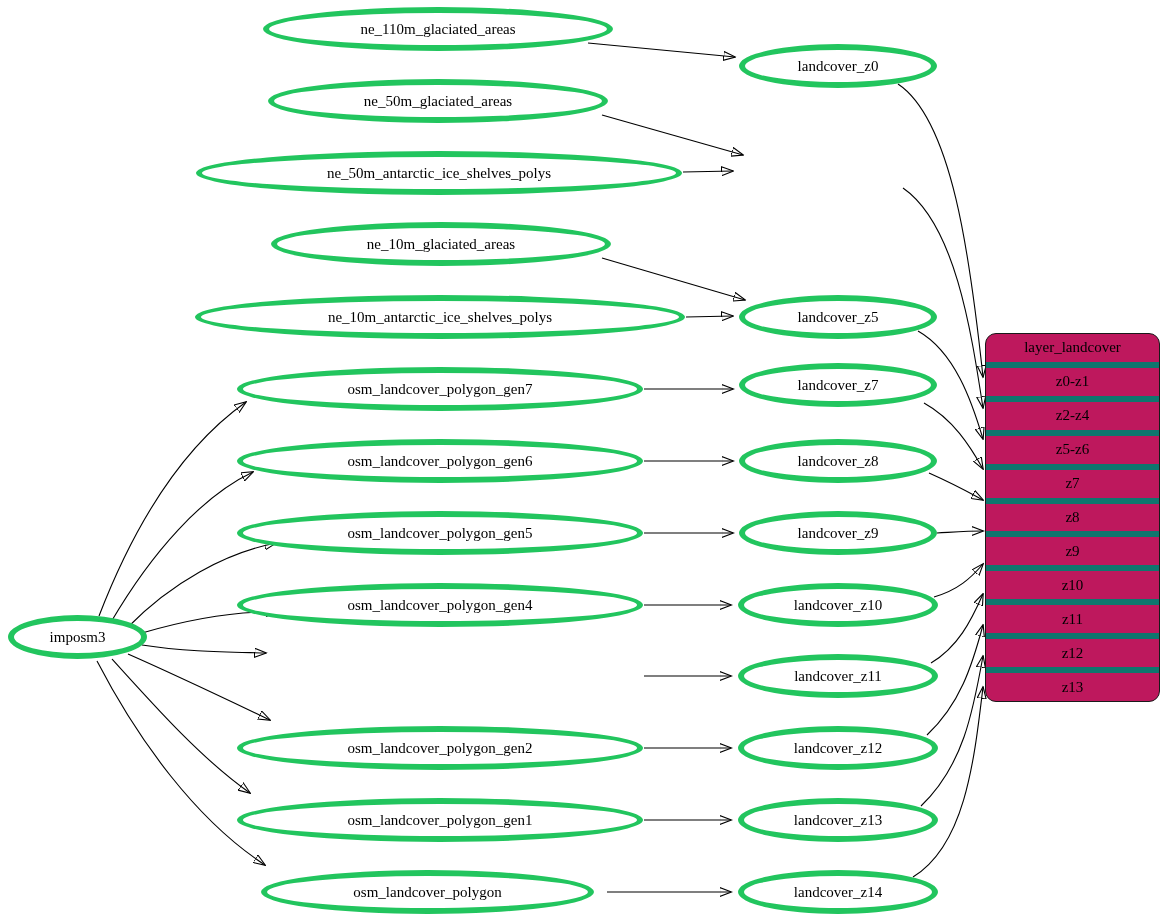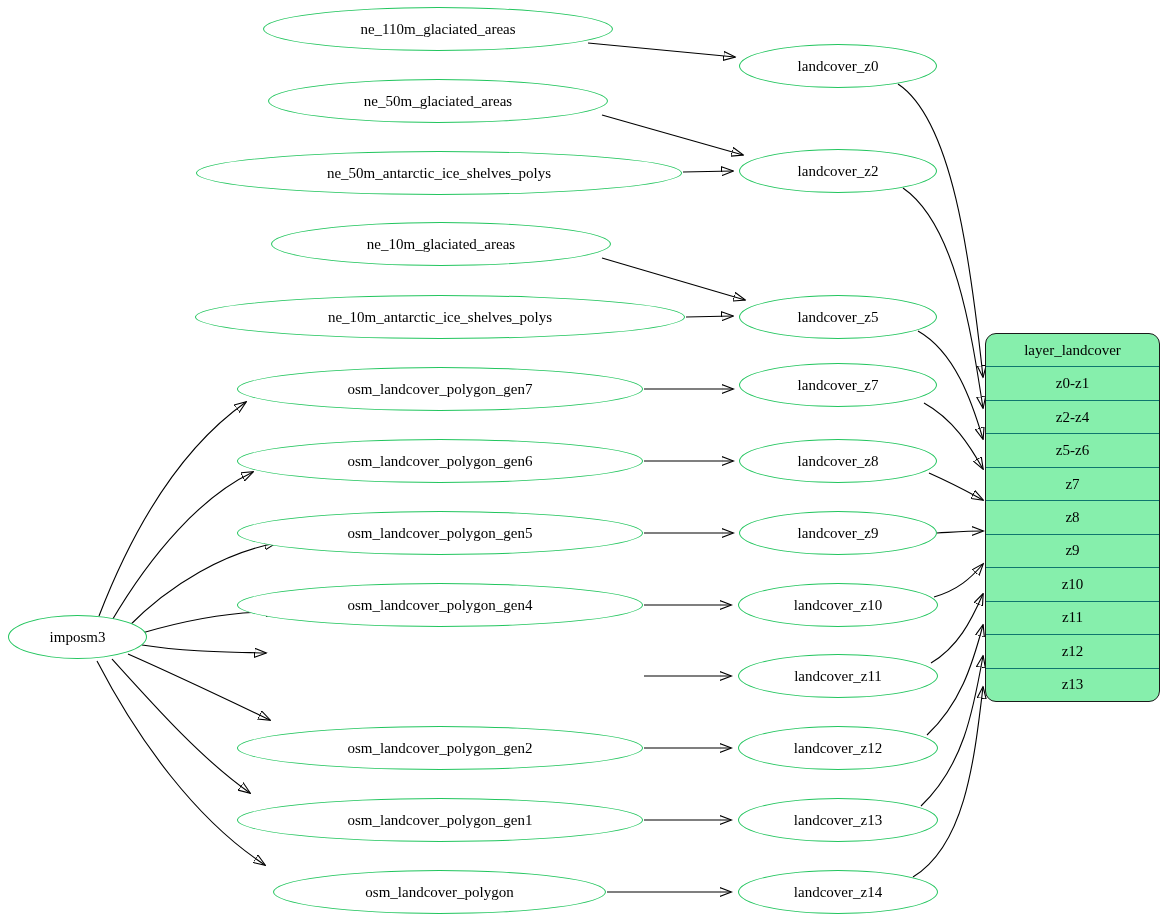--- a/index.html
+++ b/index.html
@@ -24,54 +24,54 @@
     height: 923px;
   }
   #edges path {
     fill: none;
     stroke: #000000;
     stroke-width: 1.1;
   }
   .node {
     position: absolute;
     height: 44px;
-    border: 1px solid #22c55e;
+    border: 6px solid #22c55e;
     border-radius: 50%;
     background: #ffffff;
     display: flex;
     align-items: center;
     justify-content: center;
     font-size: 15px;
     white-space: nowrap;
     box-sizing: border-box;
   }
   .rtable {
     position: absolute;
     left: 985px;
     top: 333px;
     width: 175px;
     height: 369px;
-    background: #86efac;
+    background: #be185d;
     border: 1.4px solid #1a1a1a;
     border-radius: 11px;
     display: flex;
     flex-direction: column;
     box-sizing: border-box;
     font-size: 15px;
     overflow: hidden;
   }
   .rtable .cell {
     flex: 1;
     display: flex;
     align-items: center;
     justify-content: center;
     white-space: nowrap;
   }
   .rtable .cell + .cell {
-    border-top: 1px solid #0f766e;
+    border-top: 6px solid #0f766e;
   }
 </style>
 </head>
 <body>
 
 <div id="canvas">
 
   <svg id="edges" viewBox="0 0 1165 923">
     <defs>
       <marker id="arrow" markerUnits="userSpaceOnUse" markerWidth="13" markerHeight="10" refX="11.5" refY="5" orient="auto">
@@ -145,29 +145,26 @@
   </div>
   <div class="node" style="left:237px;top:583px;width:406px">
     <span>osm_landcover_polygon_gen4</span>
   </div>
   <div class="node" style="left:237px;top:726px;width:406px">
     <span>osm_landcover_polygon_gen2</span>
   </div>
   <div class="node" style="left:237px;top:798px;width:406px">
     <span>osm_landcover_polygon_gen1</span>
   </div>
-  <div class="node" style="left:273px;top:870px;width:333px">
+  <div class="node" style="left:261px;top:870px;width:333px">
     <span>osm_landcover_polygon</span>
   </div>
 
   <div class="node" style="left:739px;top:44px;width:198px">
     <span>landcover_z0</span>
-  </div>
-  <div class="node" style="left:739px;top:149px;width:198px">
-    <span>landcover_z2</span>
   </div>
   <div class="node" style="left:739px;top:295px;width:198px">
     <span>landcover_z5</span>
   </div>
   <div class="node" style="left:739px;top:363px;width:198px">
     <span>landcover_z7</span>
   </div>
   <div class="node" style="left:739px;top:439px;width:198px">
     <span>landcover_z8</span>
   </div>

